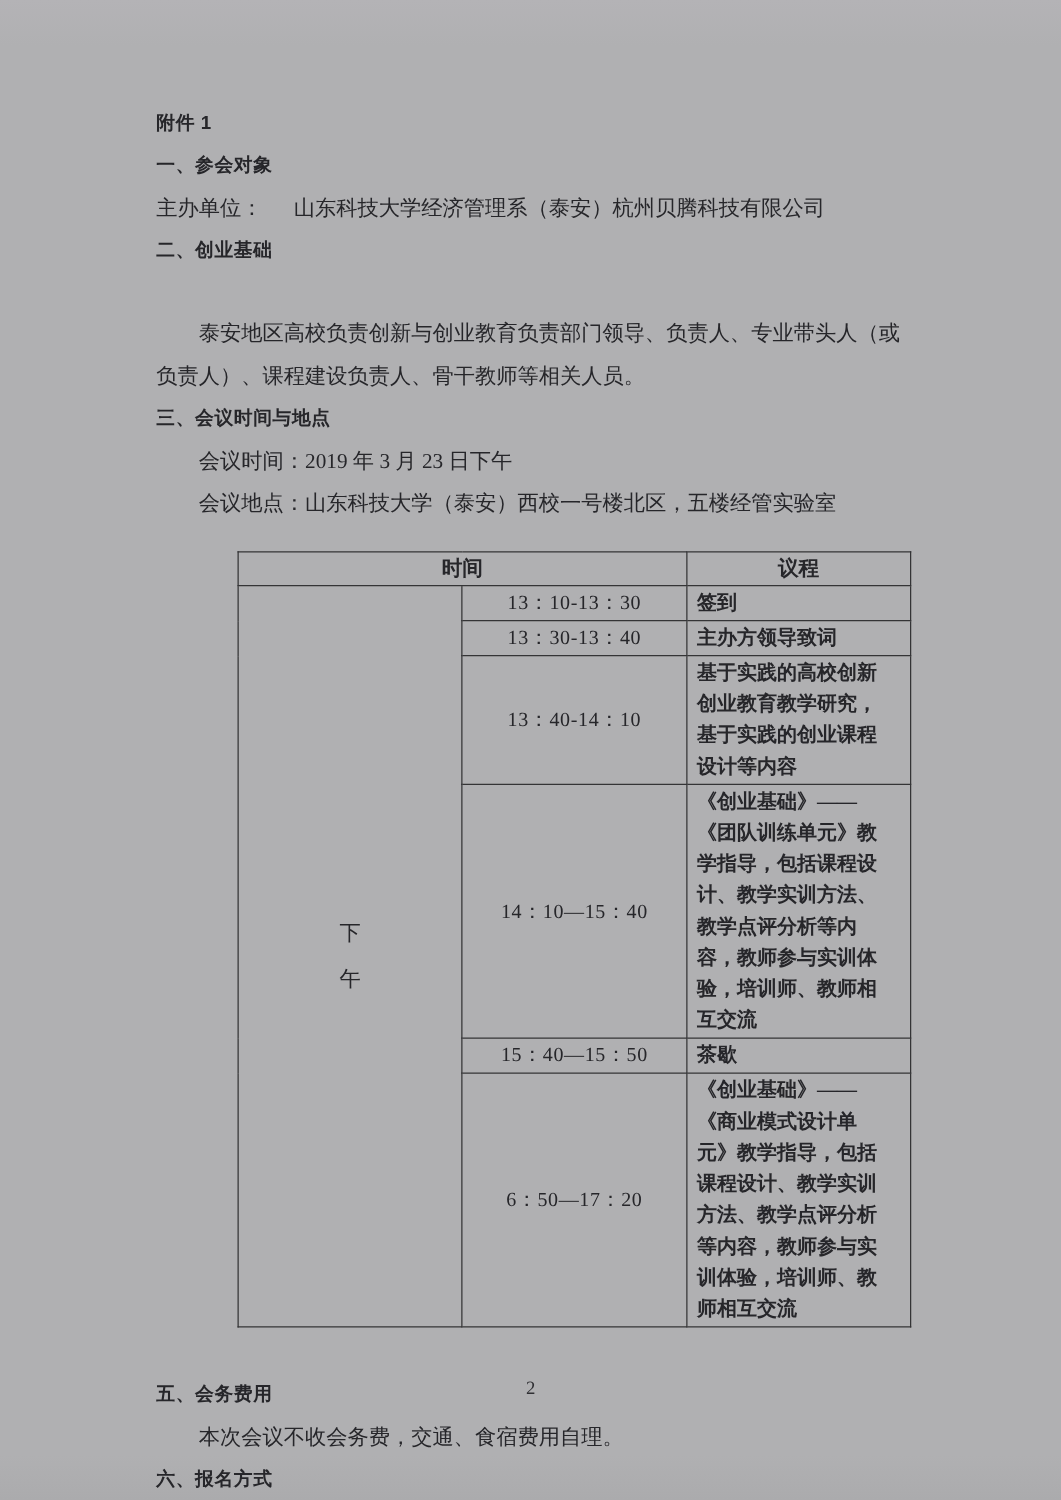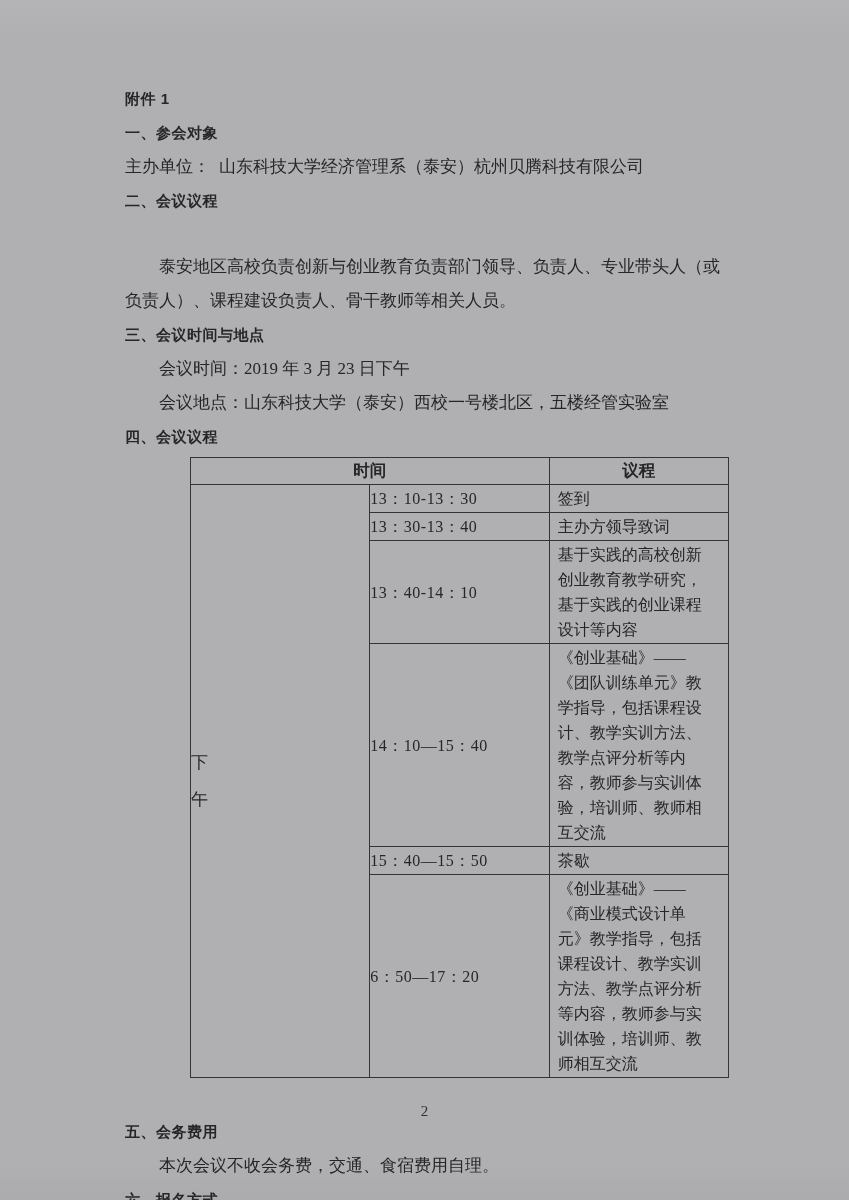--- a/index.html
+++ b/index.html
@@ -26,70 +26,71 @@
   }
   .heading {
     font-family: "Liberation Sans", "DejaVu Sans", sans-serif;
     font-weight: bold;
     font-size: 15px;
     letter-spacing: 0.5px;
   }
   .line { white-space: nowrap; }
   .indent { text-indent: 2em; margin-top: 32px; }
   .indent-line { padding-left: 34px; }
-  .host-block { display: flex; align-items: flex-start; }
+  .host-block { display: flex; align-items: flex-start; gap: 16px; }
   .host-label { white-space: nowrap; margin-right: 9px; }
   .host-names { display: flex; flex-direction: row; }
 
   table.agenda {
     border-collapse: collapse;
     margin-left: 65px;
-    margin-top: 3px;
+    margin-top: 21px;
     width: 539px;
     table-layout: fixed;
     font-size: 16px;
     color: #26262a;
   }
   table.agenda th, table.agenda td {
     border: 1px solid #343436;
   }
   table.agenda th {
     font-weight: bold;
     text-align: center;
     height: 27px;
     line-height: 26px;
     font-size: 16.5px;
   }
   td.period-cell {
     width: 33px;
-    text-align: left;
+    text-align: center;
     vertical-align: middle;
   }
   td.period-cell span {
     display: inline-block;
     width: 1.05em;
     word-break: break-all;
     line-height: 37px;
     font-size: 17px;
   }
   td.time-cell {
     width: 129px;
-    text-align: left;
+    text-align: center;
     white-space: nowrap;
     vertical-align: middle;
     line-height: 25px;
     padding: 1px 0;
     letter-spacing: 0.5px;
   }
   td.item-cell {
     width: 377px;
     padding: 1px 24px 1px 8px;
     line-height: 25px;
     vertical-align: middle;
     word-break: break-all;
+    font-weight: bold;
   }
   .section-gap { margin-top: 37px; }
   .page-number {
     position: absolute;
     left: 0;
     top: 1103px;
     width: 849px;
     text-align: center;
     font-size: 15px;
     color: #303034;
@@ -105,31 +106,30 @@
 
     <div class="line heading">一、参会对象</div>
     <div class="host-block">
       <span class="host-label">主办单位：</span>
       <span class="host-names">
         <span class="line">山东科技大学经济管理系（泰安）</span>
         <span class="line">杭州贝腾科技有限公司</span>
       </span>
     </div>
 
-    <div class="line heading">二、会议议程</div>
+    <div class="line heading">二、创业基础</div>
     <div>
       <div class="indent">泰安地区高校负责创新与创业教育负责部门领导、负责人、专业带头人（或</div>
       <div>负责人）、课程建设负责人、骨干教师等相关人员。</div>
     </div>
 
     <div class="line heading">三、会议时间与地点</div>
     <div class="line indent-line">会议时间：2019 年 3 月 23 日下午</div>
     <div class="line indent-line">会议地点：山东科技大学（泰安）西校一号楼北区，五楼经管实验室</div>
 
-    <div class="line heading">四、会议议程</div>
 
     <table class="agenda">
       <tbody>
           <tr>
         <th colspan="2">时间</th>
         <th>议程</th>
       </tr>
       <tr>
         <td class="period-cell" rowspan="6"><span>下午</span></td>
         <td class="time-cell">13：10-13：30</td>

